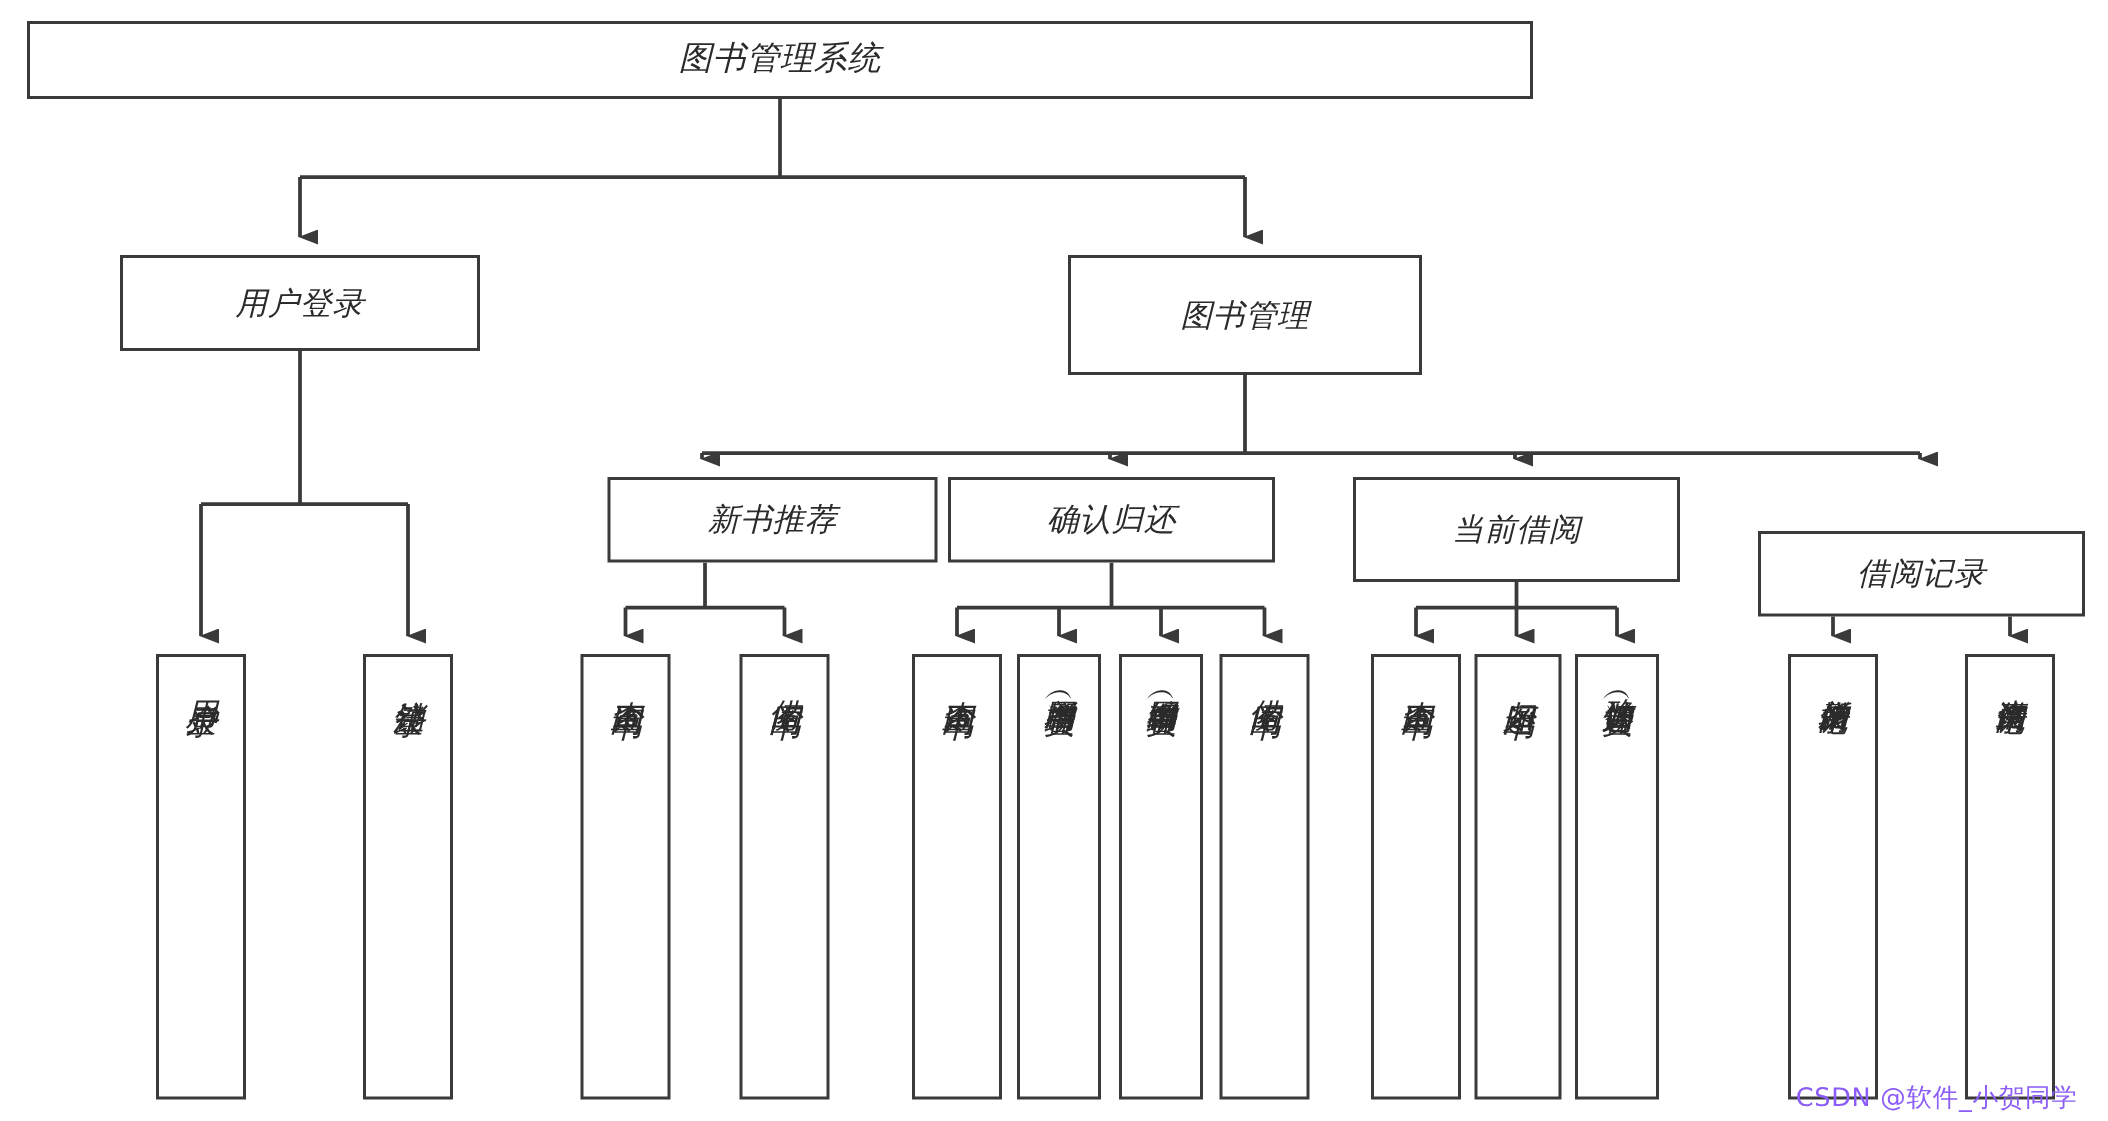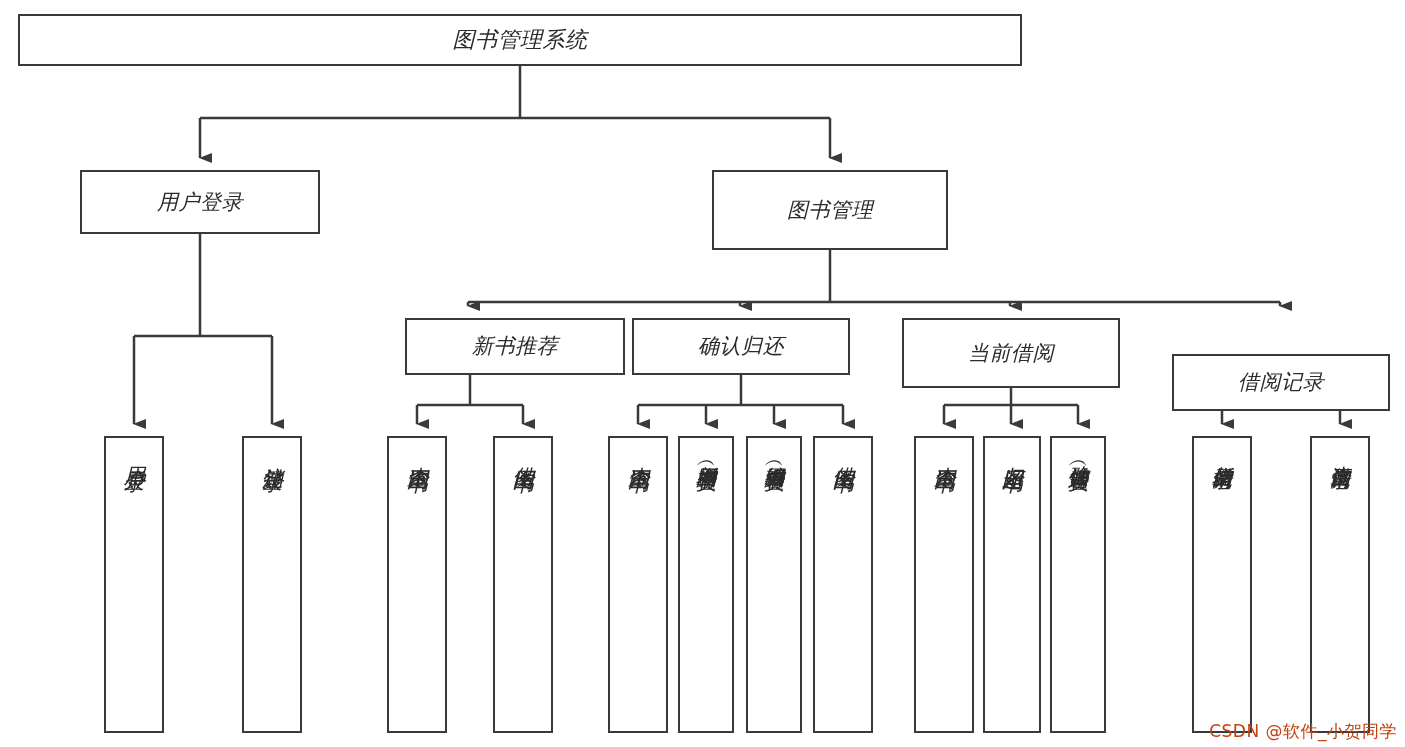--- a/index.html
+++ b/index.html
@@ -60,24 +60,24 @@
     line-height: 1.25;
     letter-spacing: 2px;
     white-space: nowrap;
   }
   .node.v.tall .lbl {
     font-size: 20px;
     letter-spacing: 1px;
   }
   .watermark {
     position: absolute;
-    right: 8px;
+    right: 20px;
     bottom: 4px;
     font-size: 17px;
-    color: #c2410c;
+    color: #8b5cf6;
     letter-spacing: 0.5px;
     white-space: nowrap;
   }
 </style>
 </head>
 <body>
 
 <div id="canvas">
 
   <svg id="wires" viewBox="0 0 1405 747">

